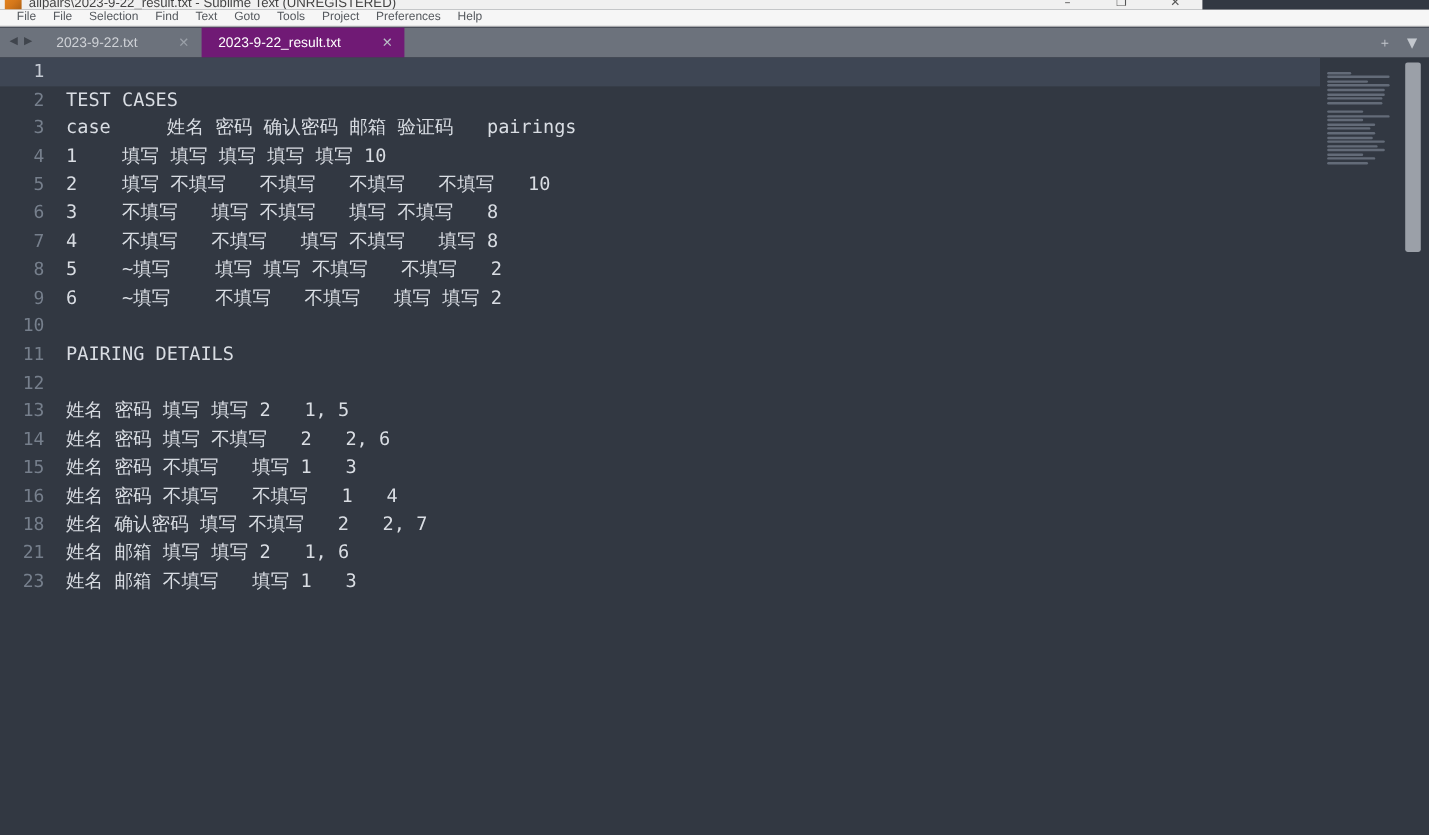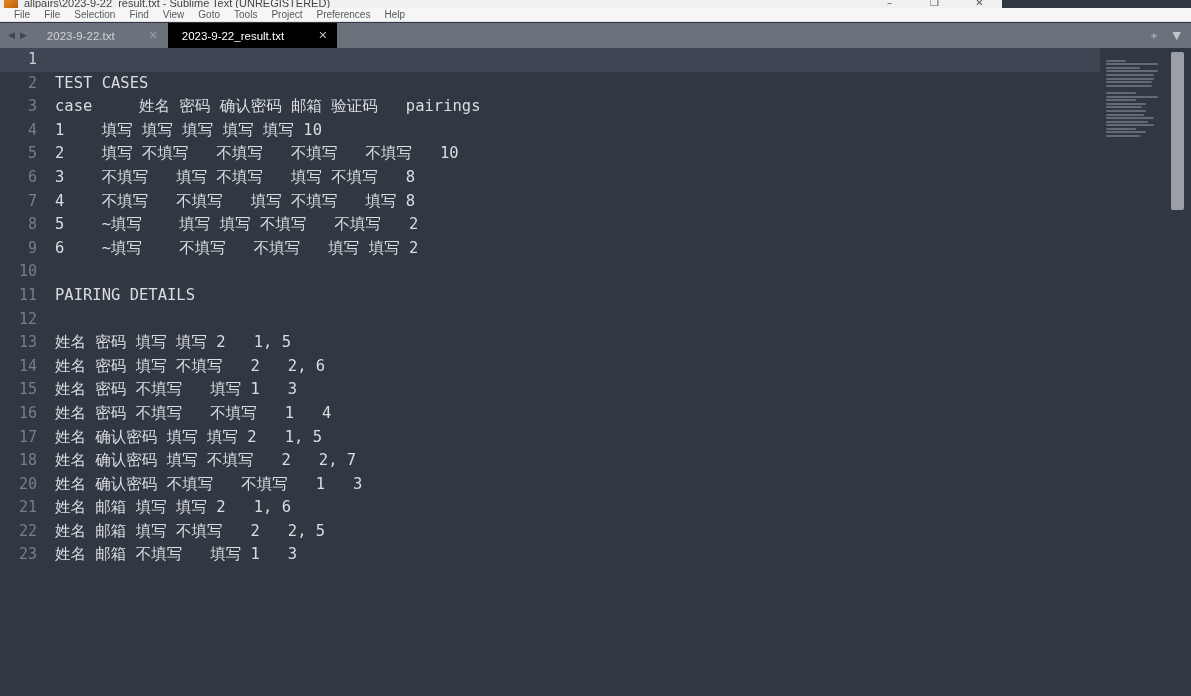--- a/index.html
+++ b/index.html
@@ -103,21 +103,21 @@
   .tab {
     height: 25px;
     display: flex;
     align-items: center;
     padding: 0 10px 0 14px;
     min-width: 120px;
     position: relative;
   }
   .tab.inactive { color: #c9ccd1; align-items: center; }
   .tab.active {
-    background: #000000;
+    background: #701a75;
     color: #ffffff;
     margin-top: 24px;
   }
   .tab-label {
     font-size: 11.5px;
     white-space: nowrap;
     font-family: "Liberation Sans", sans-serif;
   }
   .tab.inactive .tab-label { color: #cfd2d7; }
   .tab.active .tab-label { color: #ffffff; }
@@ -234,21 +234,21 @@
     <div class="win-btn">❐</div>
     <div class="win-btn">✕</div>
   </div>
 </div>
 
 <div class="menubar">
   <div class="menu-item">File</div>
   <div class="menu-item">File</div>
   <div class="menu-item">Selection</div>
   <div class="menu-item">Find</div>
-  <div class="menu-item">View</div>
+  <div class="menu-item">Text</div>
   <div class="menu-item">Goto</div>
   <div class="menu-item">Tools</div>
   <div class="menu-item">Project</div>
   <div class="menu-item">Preferences</div>
   <div class="menu-item">Help</div>
 </div>
 
 <div class="tabbar">
   <div class="tab-arrows">
     <span class="tab-arrow">◀</span>
@@ -330,38 +330,26 @@
       </div>
       <div class="line">
         <div class="ln">15</div>
         <div class="src">姓名 密码 不填写   填写 1   3</div>
       </div>
       <div class="line">
         <div class="ln">16</div>
         <div class="src">姓名 密码 不填写   不填写   1   4</div>
       </div>
       <div class="line">
-        <div class="ln">17</div>
-        <div class="src">姓名 确认密码 填写 填写 2   1, 5</div>
-      </div>
-      <div class="line">
         <div class="ln">18</div>
         <div class="src">姓名 确认密码 填写 不填写   2   2, 7</div>
       </div>
       <div class="line">
-        <div class="ln">20</div>
-        <div class="src">姓名 确认密码 不填写   不填写   1   3</div>
-      </div>
-      <div class="line">
         <div class="ln">21</div>
         <div class="src">姓名 邮箱 填写 填写 2   1, 6</div>
-      </div>
-      <div class="line">
-        <div class="ln">22</div>
-        <div class="src">姓名 邮箱 填写 不填写   2   2, 5</div>
       </div>
       <div class="line">
         <div class="ln">23</div>
         <div class="src">姓名 邮箱 不填写   填写 1   3</div>
       </div>
     </div>
   <div class="minimap" id="minimap">
       <div class="mm-line mm-blank" style="width: 0px;"></div>
       <div class="mm-line" style="width: 20px;"></div>
       <div class="mm-line" style="width: 52px;"></div>

